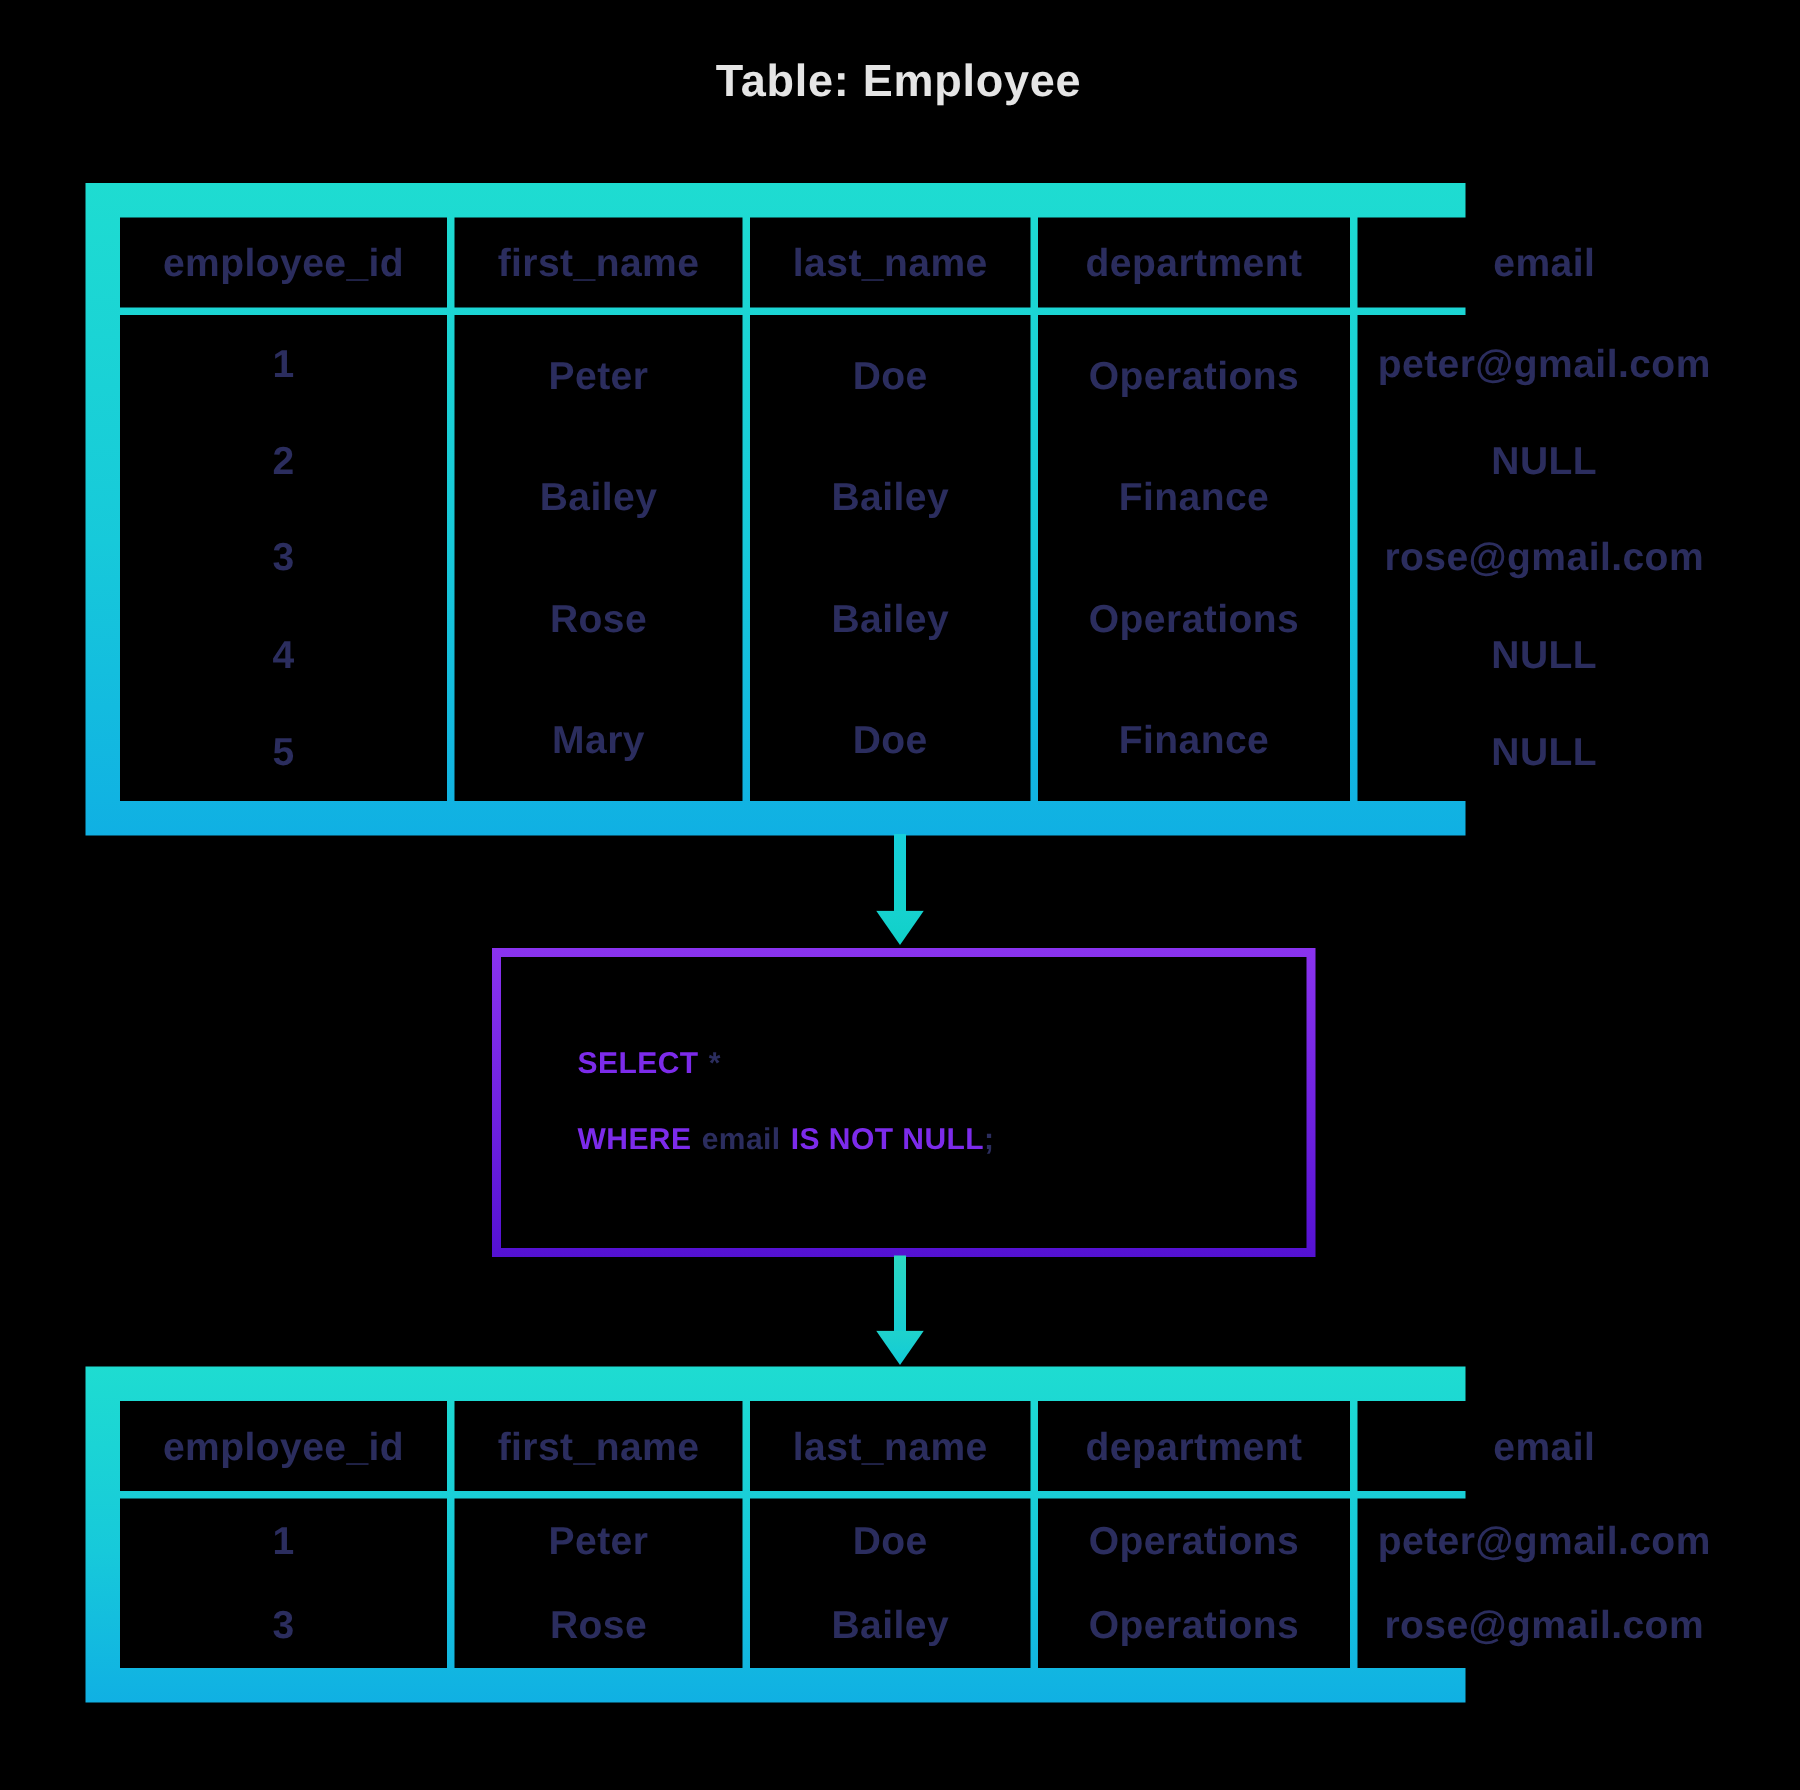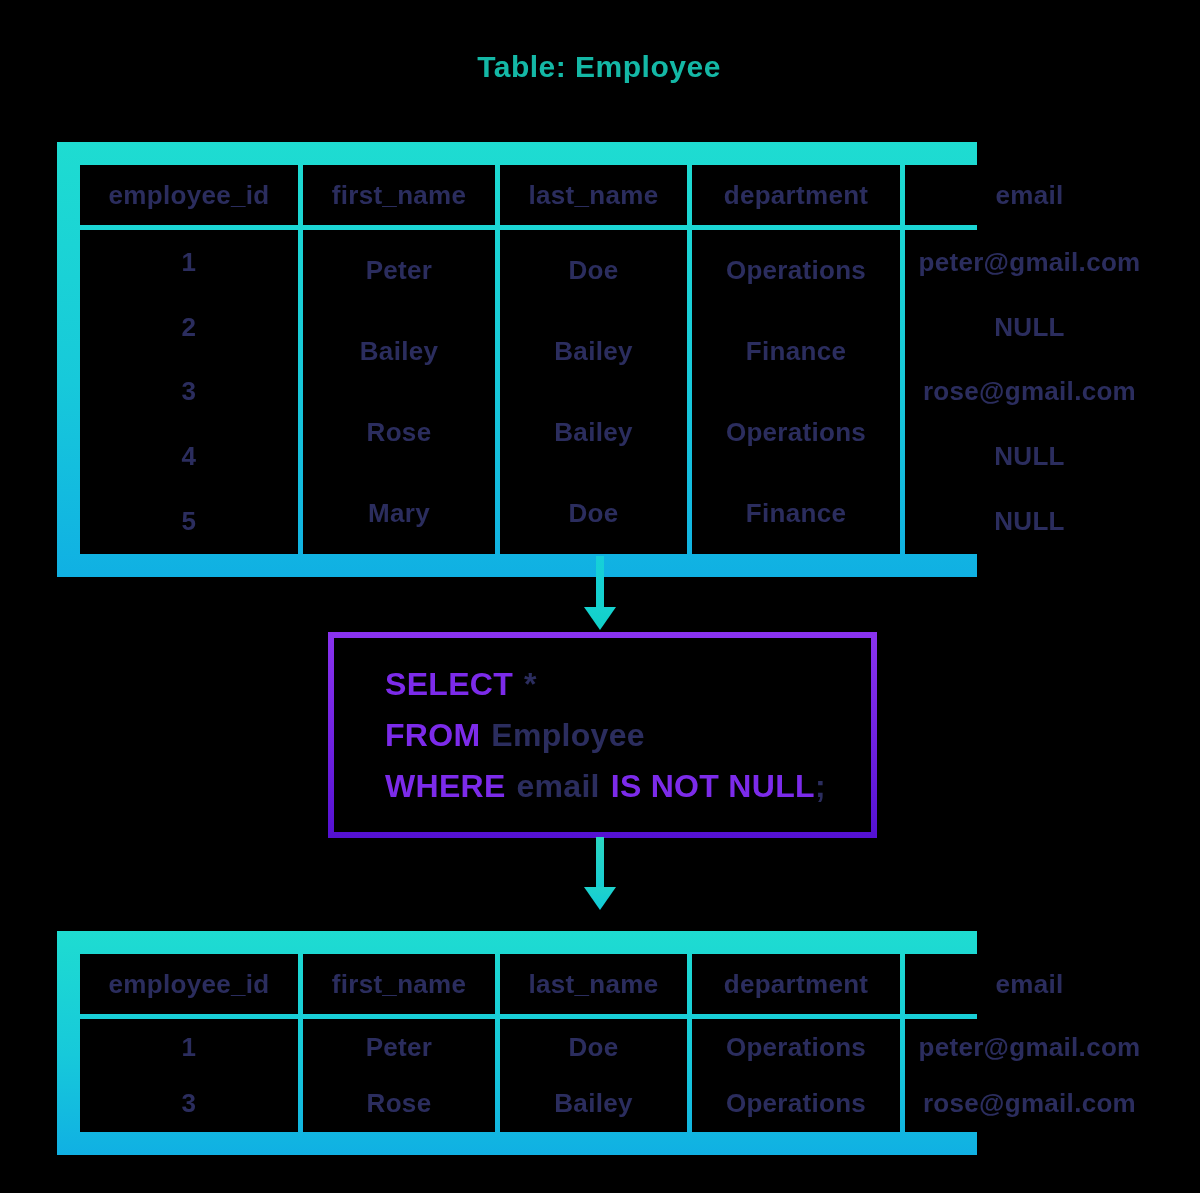--- a/index.html
+++ b/index.html
@@ -6,38 +6,37 @@
   body {
     width: 1200px; height: 1193px;
     background: #000000;
     font-family: "Liberation Sans", sans-serif;
     position: relative;
     overflow: hidden;
   }
 
   .diagram-title {
     position: absolute;
-    left: 57px; top: 50px; width: 1084px;
+    left: 57px; top: 38px; width: 1084px;
     text-align: center;
     font-size: 30px; font-weight: bold;
     letter-spacing: 0.5px;
-    color: #14b8a6;
+    color: #e5e5e5;
   }
 
   
   .table-frame {
     position: absolute;
     left: 57px; width: 920px;
     background: linear-gradient(180deg, #1edcd1 0%, #17c9da 55%, #10b0e3 100%);
     padding: 23px;
     box-sizing: border-box;
     display: grid;
     grid-template-columns: 218px 192px 187px 208px 249px;
     gap: 5px;
-    margin-top: 20px;
   }
   #source-table { top: 122px; height: 435px; grid-template-rows: 60px 1fr; }
   #result-table { top: 911px; height: 224px; grid-template-rows: 60px 1fr; }
 
   .hcell {
     background: #000;
     display: flex; align-items: center; justify-content: center;
     color: #2b2d5e; font-size: 26px; font-weight: bold;
     letter-spacing: 0.3px;
   }
@@ -77,21 +76,21 @@
   }
   .sql-inner {
     width: 100%; height: 100%;
     background: #000;
     box-sizing: border-box;
     display: flex; flex-direction: column; justify-content: center;
     padding-left: 51px;
   }
   .sql-line {
     line-height: 51px;
-    font-size: 32px; font-weight: bold;
+    font-size: 20px; font-weight: bold;
     color: #2b2d5e;
     letter-spacing: 0.3px;
     white-space: nowrap;
   }
   .sql-line .seg + .seg { margin-left: 0.34em; }
   .sql-line .seg.tight { margin-left: 0; }
   .kw { color: #7c2bea; }
   .idtf { color: #2b2d5e; }
 </style>
 </head>
@@ -142,23 +141,20 @@
 
 <div class="arrow-stem" id="arrow1-stem"></div>
 <div class="arrow-head" id="arrow1-head"></div>
 
 <div class="sql-box">
   <div class="sql-inner">
     <div class="sql-line">
       <span class="seg kw">SELECT</span><span class="seg idtf">*</span>
     </div>
     <div class="sql-line">
-      <span class="seg kw">FROM</span><span class="seg idtf">Employee</span>
-    </div>
-    <div class="sql-line">
       <span class="seg kw">WHERE</span><span class="seg idtf">email</span><span class="seg kw">IS NOT NULL</span><span class="seg idtf tight">;</span>
     </div>
   </div>
 </div>
 
 <div class="arrow-stem" id="arrow2-stem"></div>
 <div class="arrow-head" id="arrow2-head"></div>
 
 <div class="table-frame" id="result-table">
   <div class="hcell">employee_id</div>

